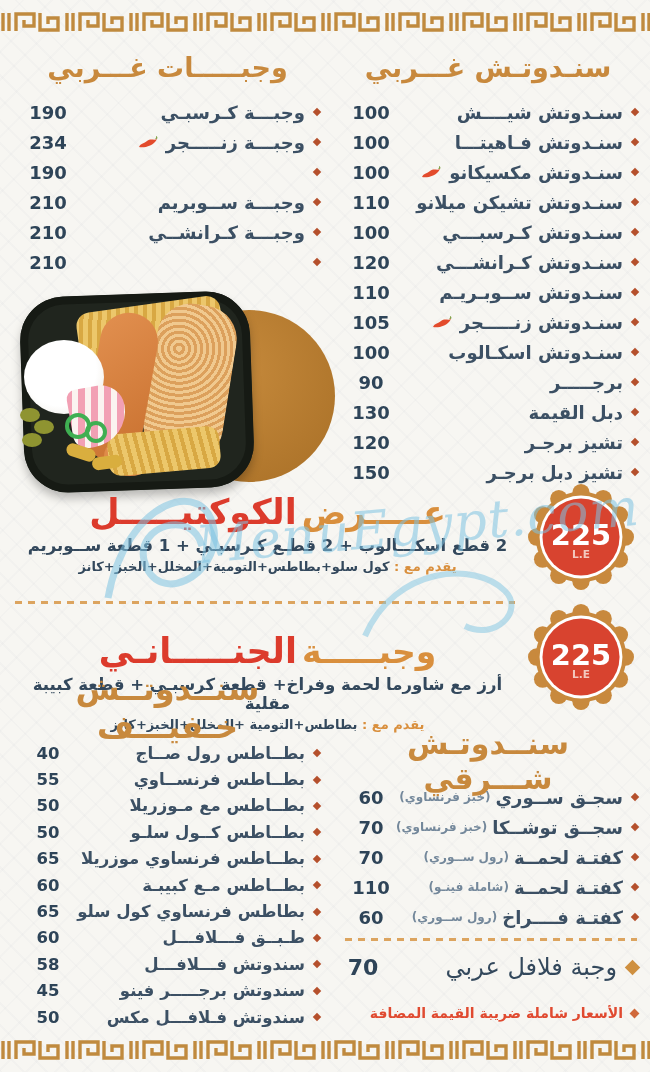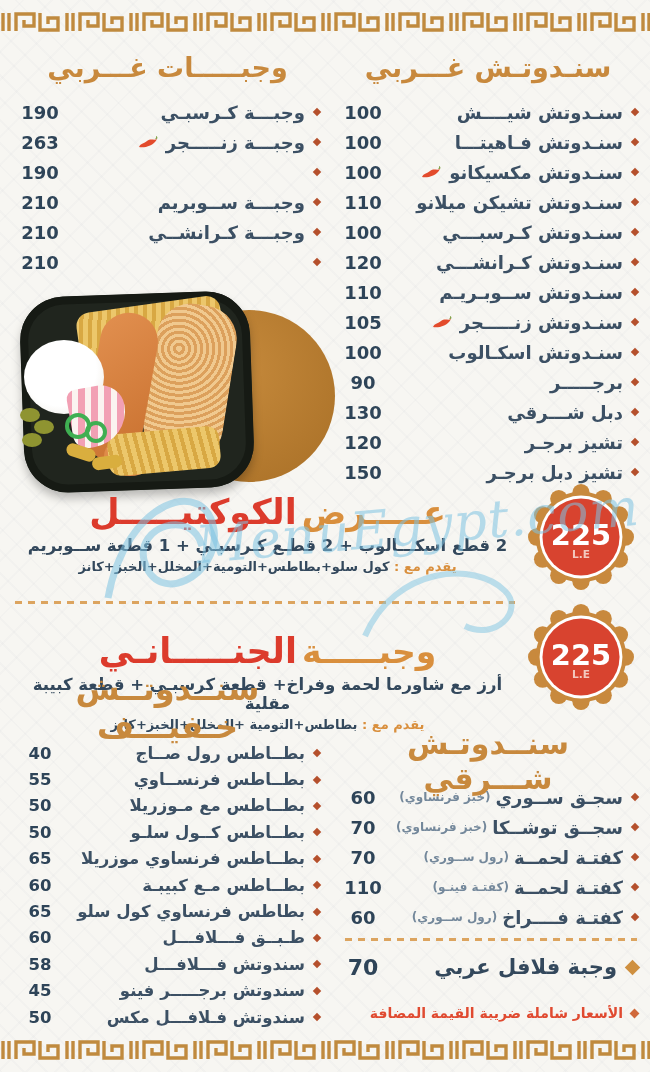--- a/index.html
+++ b/index.html
@@ -13,35 +13,35 @@
   }
   .abs{position:absolute;}
   .band{left:0;width:650px;height:28px;}
   .sec-h{font-weight:bold;color:#c8893d;text-align:center;direction:rtl;}
   .list{display:flex;flex-direction:column;}
   .row{display:flex;align-items:center;direction:rtl;}
   .bullet{width:6px;height:6px;background:#b5502c;transform:rotate(45deg);margin-left:9px;flex:0 0 auto;}
   .iname{font-weight:bold;color:#3c5064;white-space:nowrap;}
   .inote{font-size:12px;font-weight:bold;color:#74889b;margin-right:5px;white-space:nowrap;}
   .chili{margin-right:7px;display:inline-flex;align-items:center;}
-  .iprice{margin-right:auto;width:50px;text-align:center;font-weight:bold;color:#2e4458;}
+  .iprice{margin-right:auto;width:50px;text-align:center;font-weight:bold;color:#2e4458;margin-left:8px;}
   .ws .row,.wm .row{height:30px;font-size:18px;}
   .lt .row{height:26.4px;font-size:16.5px;}
   .es .row{height:30px;font-size:18px;}
   .offer{direction:rtl;text-align:center;}
   .offer .t1{font-size:33px;font-weight:bold;color:#d98f3d;}
   .offer .t2{font-size:35px;font-weight:bold;color:#dc3b2c;}
   .offer .desc{font-size:16.5px;font-weight:bold;color:#33485c;margin-top:4px;}
   .offer .served{font-size:13px;font-weight:bold;color:#33485c;margin-top:4px;}
   .offer .servedlabel{color:#d98f3d;}
   .dash{height:3px;background:repeating-linear-gradient(90deg,#dca45f 0 7px,transparent 7px 13px);}
   .badge{width:106px;height:106px;}
   .falafel{display:flex;align-items:center;direction:rtl;}
   .falafel .dia{width:11px;height:11px;background:#cf9040;transform:rotate(45deg);margin-left:10px;}
-  .falafel .fname{font-size:21px;font-weight:bold;color:#33485c;}
+  .falafel .fname{font-size:24px;font-weight:normal;color:#33485c;}
   .falafel .fprice{margin-right:auto;width:50px;text-align:center;font-size:22px;font-weight:bold;color:#2e4458;}
   .footer{display:flex;align-items:center;direction:rtl;justify-content:flex-start;}
   .footer .dia{width:7px;height:7px;background:#d0683a;transform:rotate(45deg);margin-left:8px;}
   .footer .ftext{font-size:14px;font-weight:bold;color:#e04a30;}
   
   .wm{pointer-events:none;z-index:9;}
   .wm-text{font-family:"DejaVu Serif","Liberation Serif",serif;font-style:italic;
     font-size:52px;color:rgba(125,195,226,.55);transform:rotate(-5deg);letter-spacing:1px;white-space:nowrap;}
   
   .photo{left:8px;top:288px;width:322px;height:208px;}
@@ -169,21 +169,21 @@
 
       <div class="row">
         <span class="bullet"></span>
         <span class="iname">برجـــــر</span>
 
         <span class="iprice">90</span>
       </div>
 
       <div class="row">
         <span class="bullet"></span>
-        <span class="iname">دبل شـــرقي</span>
+        <span class="iname">دبل القيمة</span>
 
         <span class="iprice">130</span>
       </div>
 
       <div class="row">
         <span class="bullet"></span>
         <span class="iname">تشيز برجـر</span>
 
         <span class="iprice">120</span>
       </div>
@@ -207,21 +207,21 @@
 
       <div class="row">
         <span class="bullet"></span>
         <span class="iname">وجبـــة زنـــــجر</span>
         <span class="chili">
           <svg width="22" height="14" viewBox="0 0 22 14">
             <path d="M2 12 C6 13 16 12 20 4 C17 6 14 3 10 6 C6 9 4 8 2 12Z" fill="#e34b2c"></path>
             <path d="M20 4 C21 2.5 20 1 19 1 C19.5 2.5 19 3 18 3.5Z" fill="#7a9a3d"></path>
           </svg>
         </span>
-        <span class="iprice">263</span>
+        <span class="iprice">234</span>
       </div>
 
       <div class="row">
         <span class="bullet"></span>
 
         <span class="iprice">190</span>
       </div>
 
       <div class="row">
         <span class="bullet"></span>
@@ -428,21 +428,21 @@
       <div class="row">
         <span class="bullet"></span>
         <span class="iname">كفتـة لحمــة</span>
         <span class="inote">(رول ســوري)</span>
         <span class="iprice">70</span>
       </div>
 
       <div class="row">
         <span class="bullet"></span>
         <span class="iname">كفتـة لحمــة</span>
-        <span class="inote">(كفتـة فينـو)</span>
+        <span class="inote">(شاملة فينـو)</span>
         <span class="iprice">110</span>
       </div>
 
       <div class="row">
         <span class="bullet"></span>
         <span class="iname">كفتـة فــــراخ</span>
         <span class="inote">(رول ســوري)</span>
         <span class="iprice">60</span>
       </div>
     </div>

